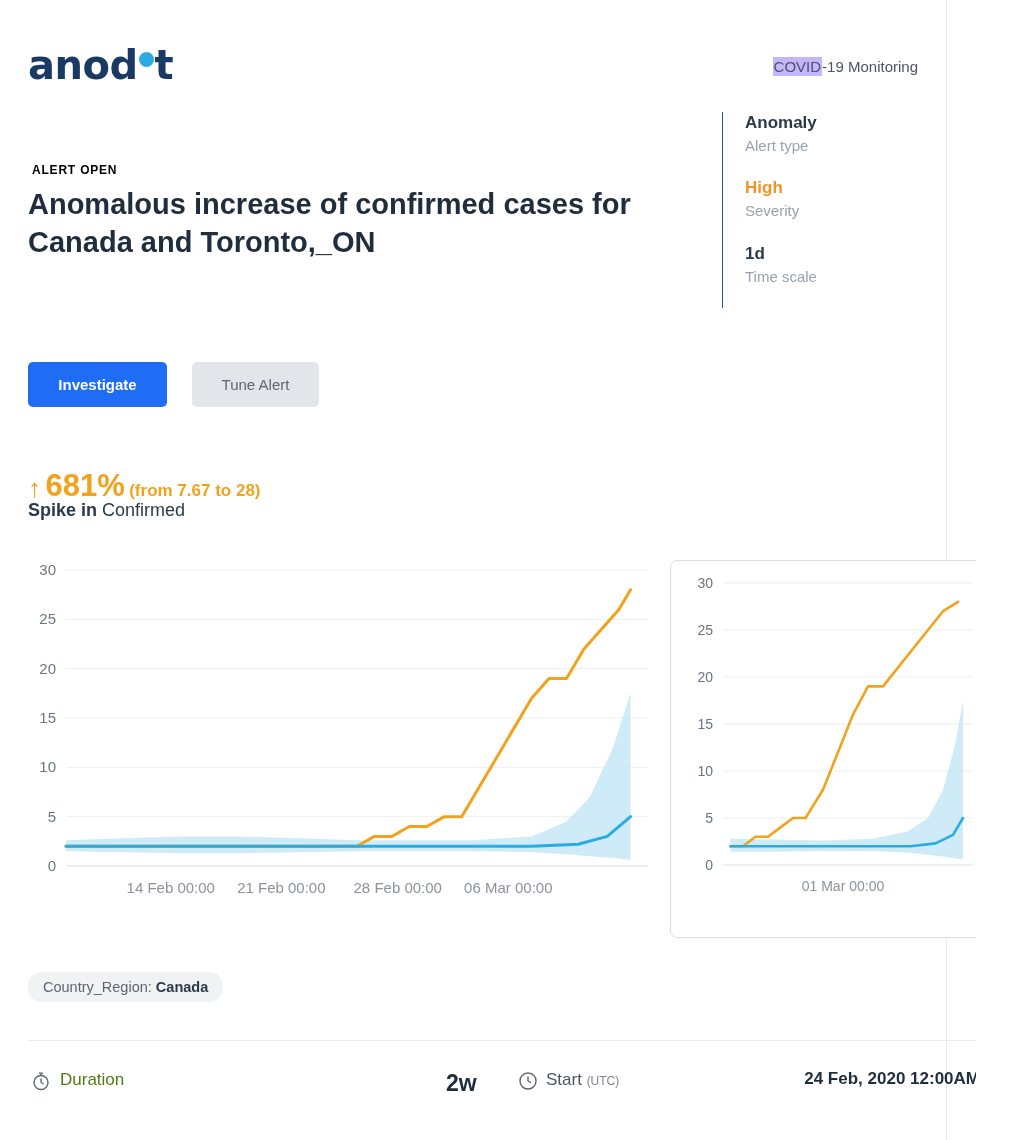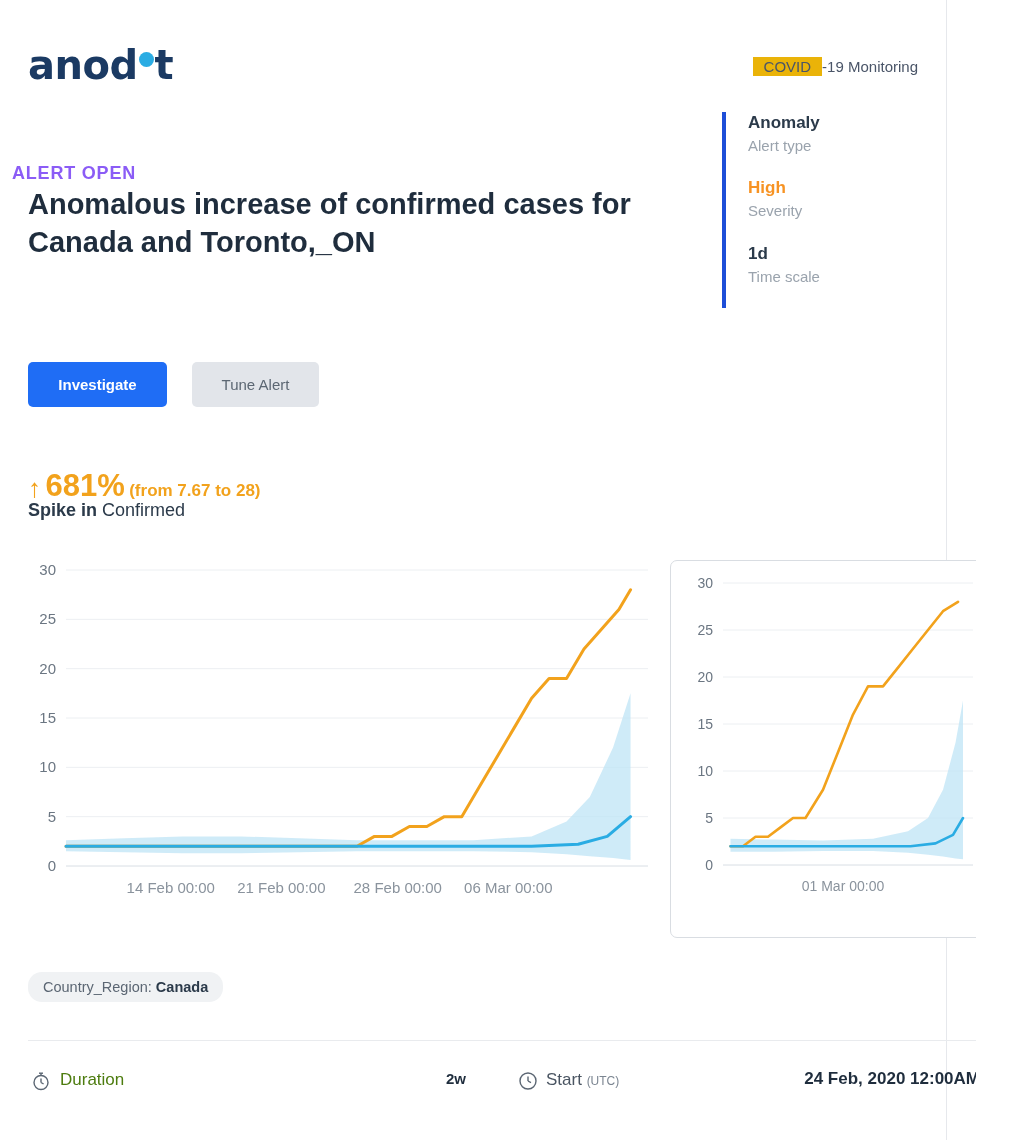--- a/index.html
+++ b/index.html
@@ -31,39 +31,39 @@
   }
   .logo .dot {
     display: inline-block;
     width: 15px; height: 15px; border-radius: 50%;
     background: #2aace3; position: relative; top: -12px; margin: 0 1px;
   }
   .topright {
     position: absolute; right: 58px; top: 58px;
     font-size: 15px; color: #4a5568;
   }
-  .topright .hl { background: #eab308; padding: 1px 11px; margin-top: 32px; }
+  .topright .hl { background: #c4b5fd; padding: 1px 1px; margin-top: 32px; }
 
   
   .meta {
     position: absolute; left: 722px; top: 112px;
     width: 260px;
-    border-left: 4px solid #1d4ed8;
+    border-left: 1px solid #1d4ed8;
     padding-left: 22px;
   }
   .meta-block { margin-bottom: 20px; }
   .meta-value { font-size: 17px; font-weight: 700; color: #2b3a4a; line-height: 1.35; }
   .meta-value.sev { color: #f79323; }
   .meta-label { font-size: 15px; color: #9aa3ad; line-height: 1.5; }
 
   
   .alert-status {
-    position: absolute; left: 12px; top: 163px;
-    font-size: 18px; font-weight: 700; letter-spacing: 0.8px;
-    color: #8b5cf6;
+    position: absolute; left: 32px; top: 163px;
+    font-size: 12px; font-weight: 700; letter-spacing: 0.8px;
+    color: #000000;
   }
   .alert-title {
     position: absolute; left: 28px; top: 186px; width: 660px;
     font-size: 29px; font-weight: 700; color: #1f2d3d; line-height: 1.3;
   }
 
   
   .btn {
     position: absolute; top: 362px;
     border: none; border-radius: 5px;
@@ -113,21 +113,21 @@
   }
   .chip b { color: #2b3a4a; font-weight: 700; }
 
   
   .footer {
     position: absolute; left: 28px; top: 1040px; width: 952px; height: 70px;
     border-top: 1px solid #e9ebee;
   }
   .f-dur-icon { position: absolute; left: 3px; top: 30px; }
   .f-dur-label { position: absolute; left: 32px; top: 29px; font-size: 17px; color: #4d7c0f; }
-  .f-dur-value { position: absolute; left: 418px; top: 29px; font-size: 15px; font-weight: 700; color: #1f2d3d; }
+  .f-dur-value { position: absolute; left: 418px; top: 29px; font-size: 23px; font-weight: 700; color: #1f2d3d; }
   .f-start-icon { position: absolute; left: 490px; top: 30px; }
   .f-start-label { position: absolute; left: 518px; top: 29px; font-size: 17px; color: #4a5562; }
   .f-start-label .utc { font-size: 12px; color: #7b8591; }
   .f-start-value { position: absolute; right: 0px; top: 28px; font-size: 17px; font-weight: 700; color: #1f2d3d; }
 
   .ico { display: inline-block; vertical-align: middle; }
   text { font-family: "Liberation Sans", sans-serif; }
 </style>
 </head>
 <body>

